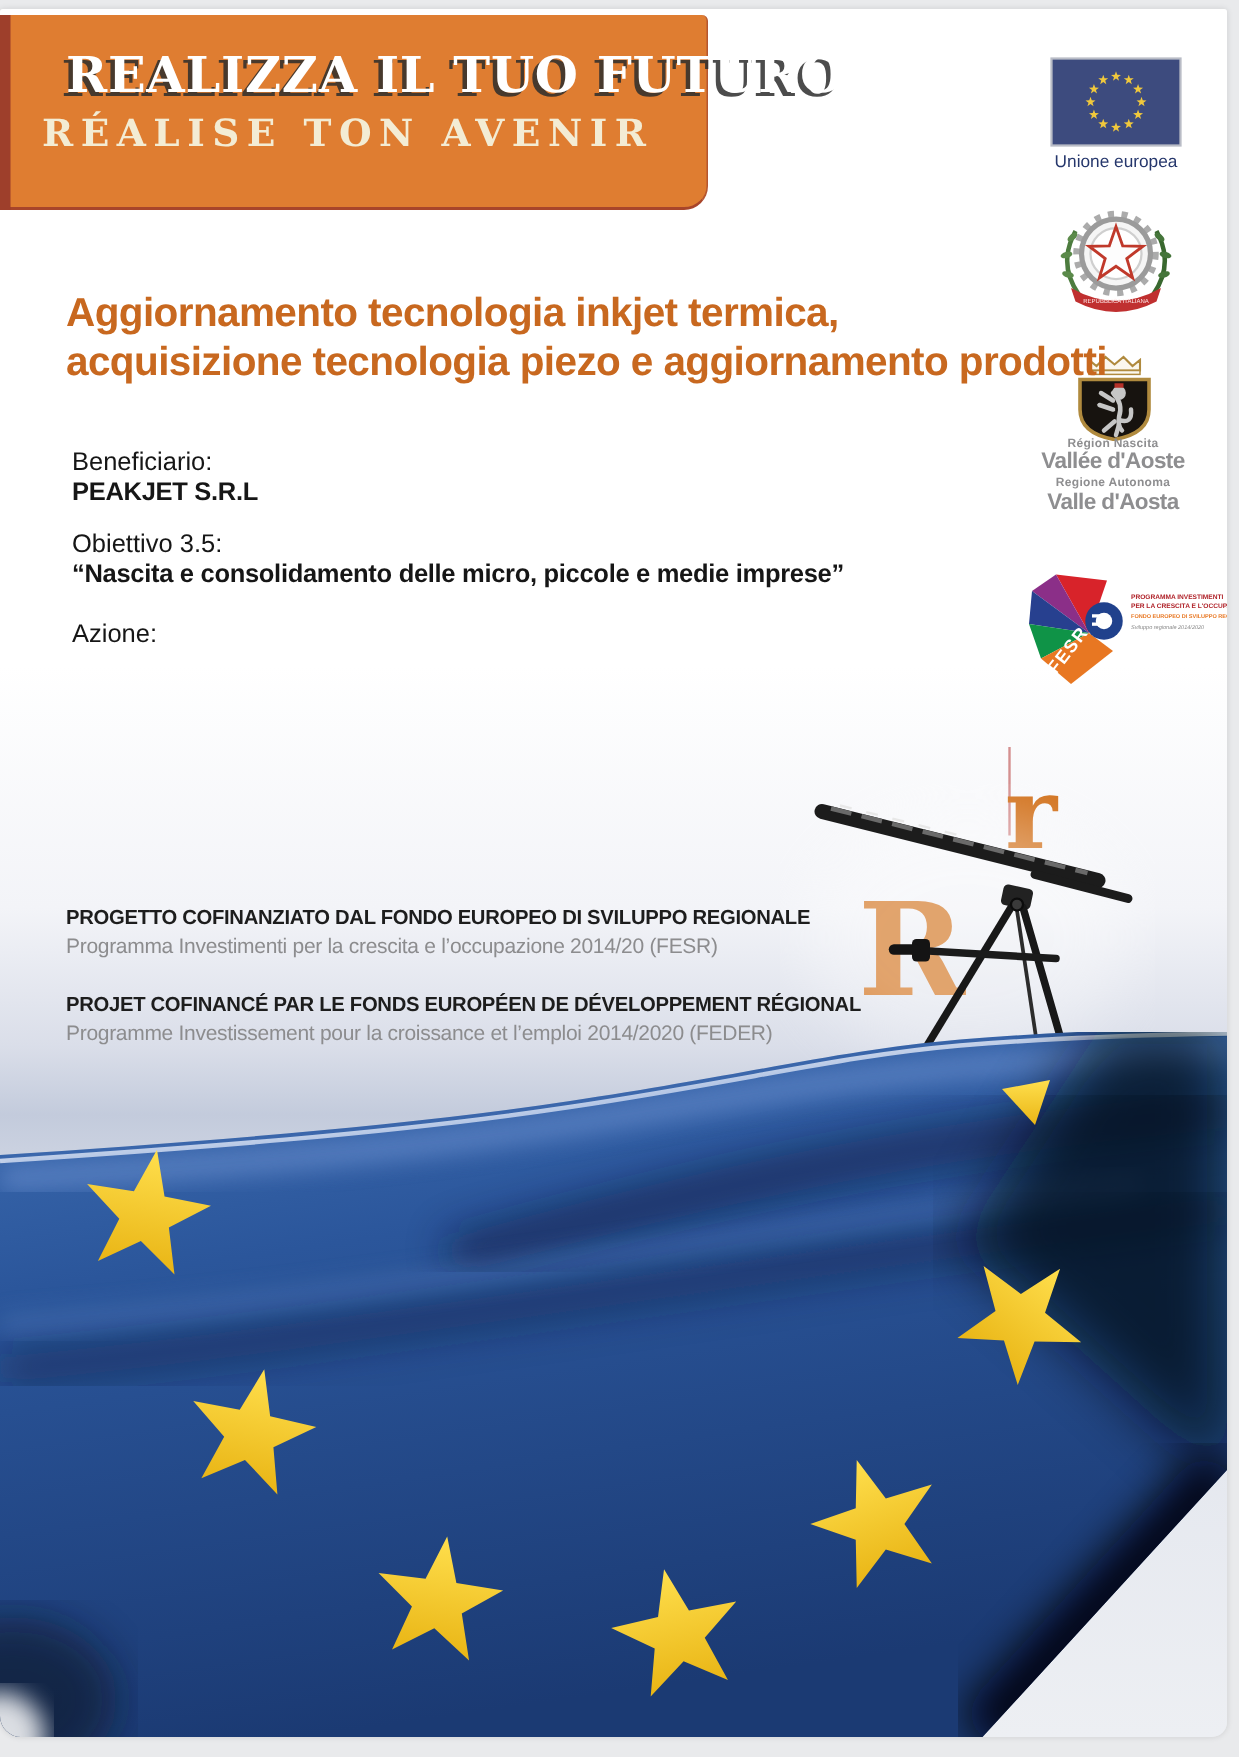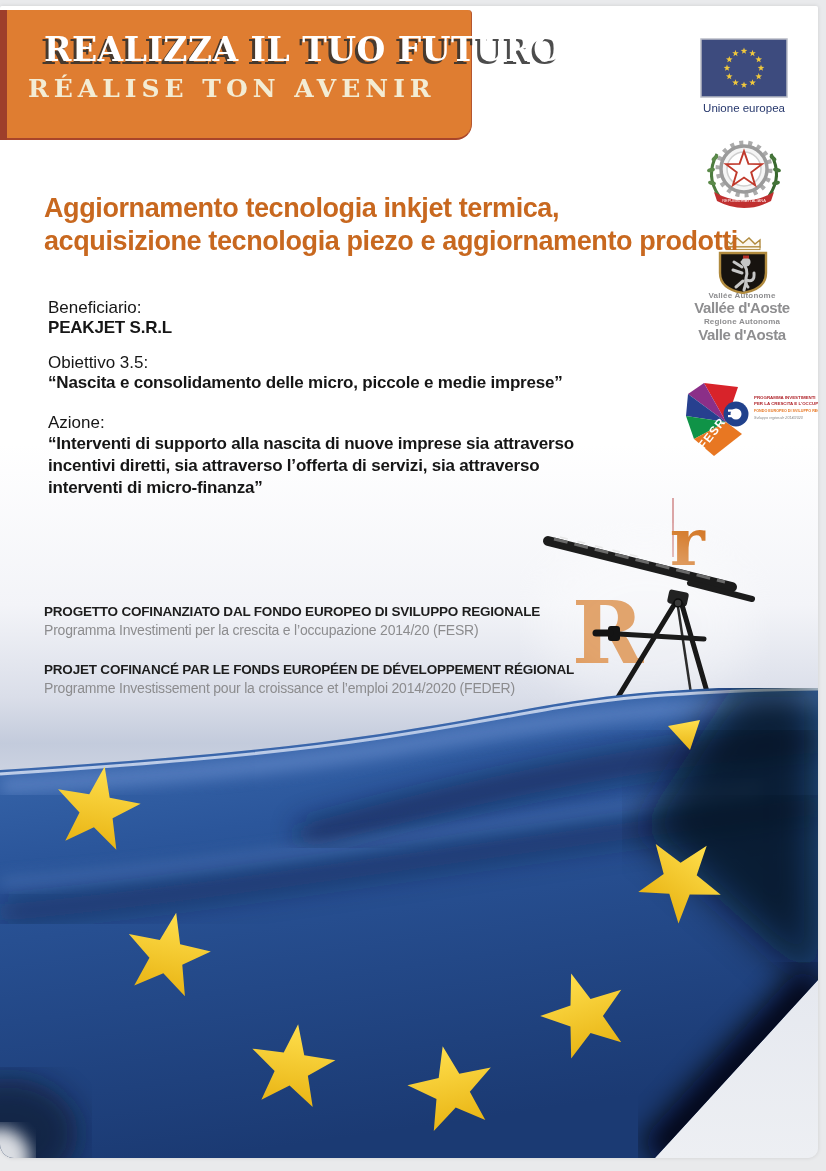--- a/index.html
+++ b/index.html
@@ -158,21 +158,21 @@
         <path d="M30,31 l-8,-5"></path>
         <path d="M30,37 l-9,-3"></path>
         <path d="M31,45 l-7,6"></path>
         <path d="M34,47 l-2,7"></path>
         <path d="M34,44 q9,3 8,-7"></path>
       </g>
       <circle cx="34" cy="26" r="4.6" fill="#c6c6c6"></circle>
       <rect x="31" y="19.5" width="6" height="3" fill="#b53129"></rect>
     </svg>
     <div class="vda-text">
-      <div class="vda-small">Vallée Autonome</div>
+      <div class="vda-small">Région Nascita</div>
       <div class="vda-big">Vallée d'Aoste</div>
       <div class="vda-small">Regione Autonoma</div>
       <div class="vda-big">Valle d'Aosta</div>
     </div>
 
     <svg style="position:absolute;left:686px;top:376px" width="132" height="74" viewBox="0 0 132 74">
       <g>
         <polygon points="40,40 18,1 52,5" fill="#d8232a"></polygon>
         <polygon points="40,40 2,12 18,1" fill="#8b2f88"></polygon>
         <polygon points="40,40 0,34 2,12" fill="#27408f"></polygon>
@@ -201,21 +201,20 @@
       <div class="drow">
         <span class="lbl">Beneficiario:</span>
         <span class="val">PEAKJET S.R.L</span>
       </div>
       <div class="drow">
         <span class="lbl">Obiettivo 3.5:</span>
         <span class="val">“Nascita e consolidamento delle micro, piccole e medie imprese”</span>
       </div>
       <div class="drow wrap">
         <span class="lbl">Azione:</span>
-        <span class="val">“Interventi di supporto alla nascita di nuove imprese sia attraverso incentivi diretti, sia attraverso l’offerta di servizi, sia attraverso interventi di micro-finanza”</span>
       </div>
     </div>
 
     <svg style="position:absolute;left:520px;top:489px" width="250" height="262" viewBox="0 0 250 262">
       <line x1="153" y1="3" x2="153" y2="62" stroke="#d49090" stroke-width="1.6"></line>
       <text x="150" y="70" class="serifletter" font-size="66" fill="#d2731f">r</text>
       <text x="52" y="168" class="serifletter" font-size="86" fill="#d2731f">R</text>
       <ellipse cx="150" cy="228" rx="72" ry="24" fill="#bf8a58" stroke="#b05c4a" stroke-width="1.5"></ellipse>
       <g>
         <ellipse cx="125" cy="130" rx="110" ry="85" fill="#ffffff" opacity="0.35" filter="url(#b20)"></ellipse>

